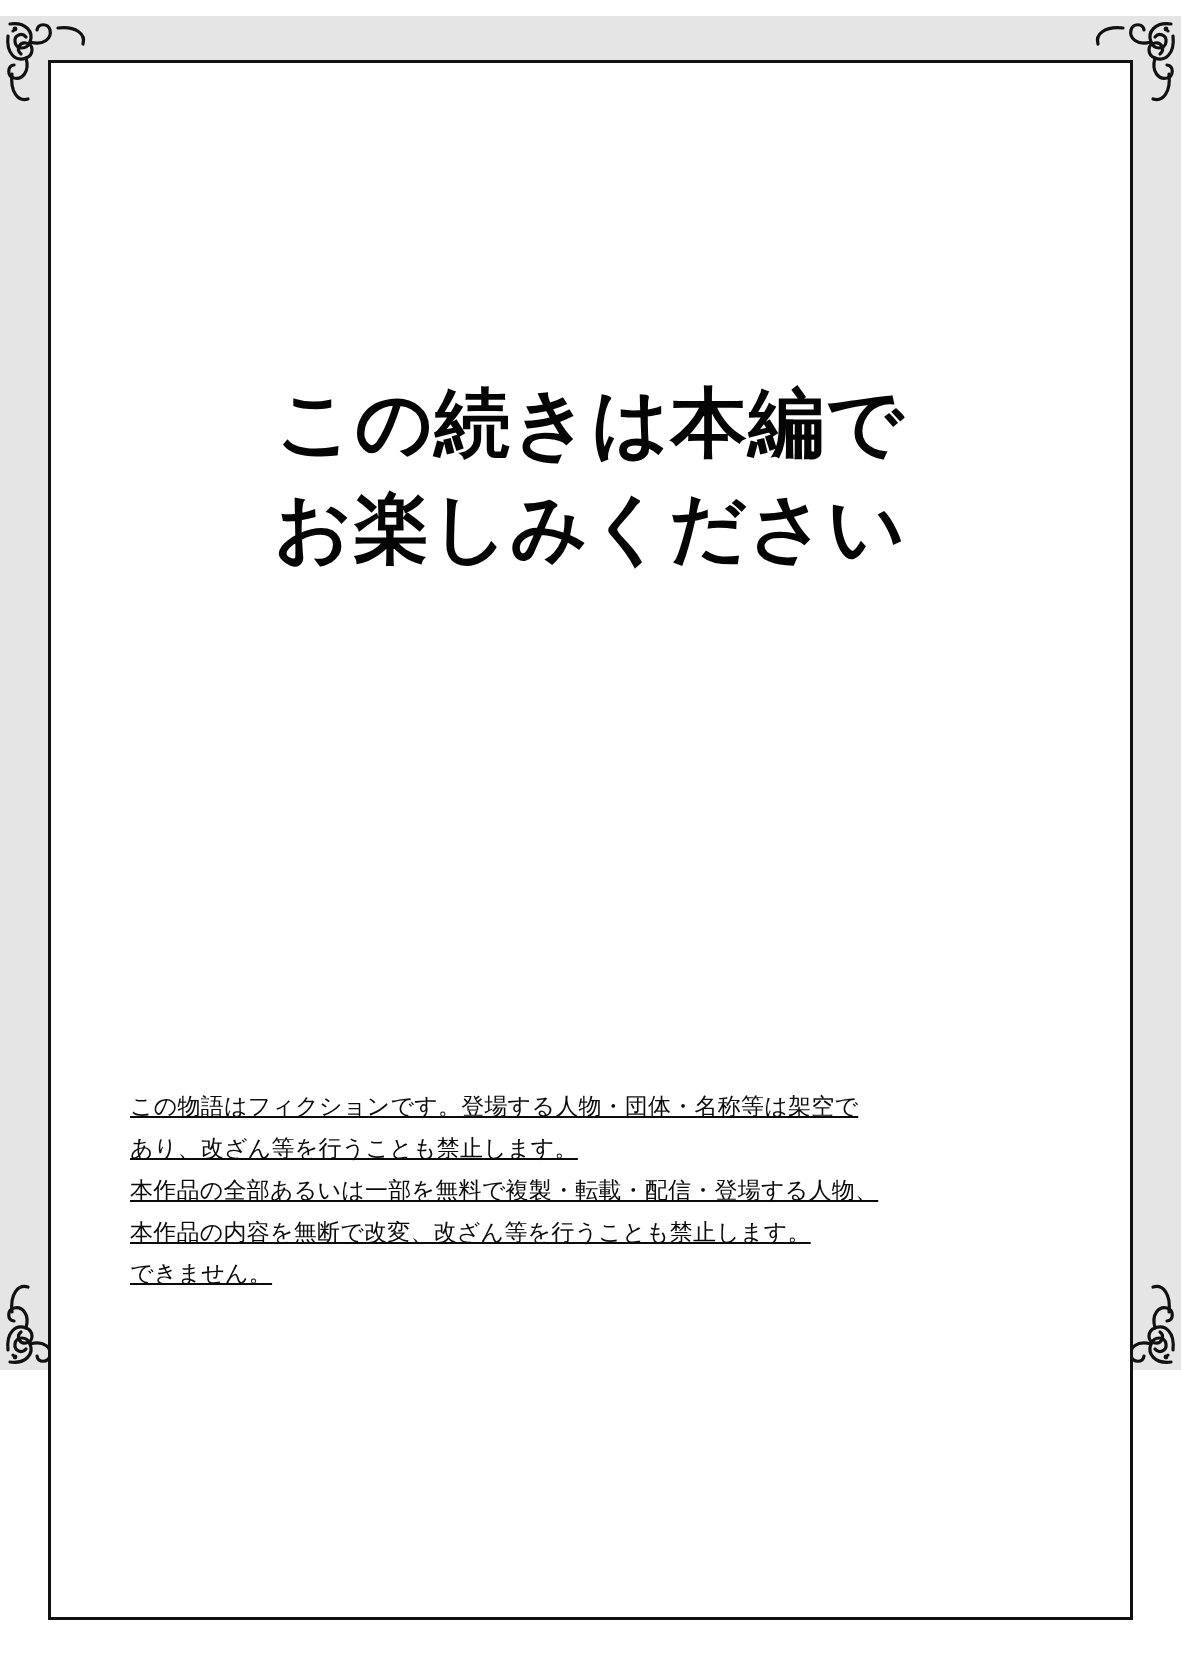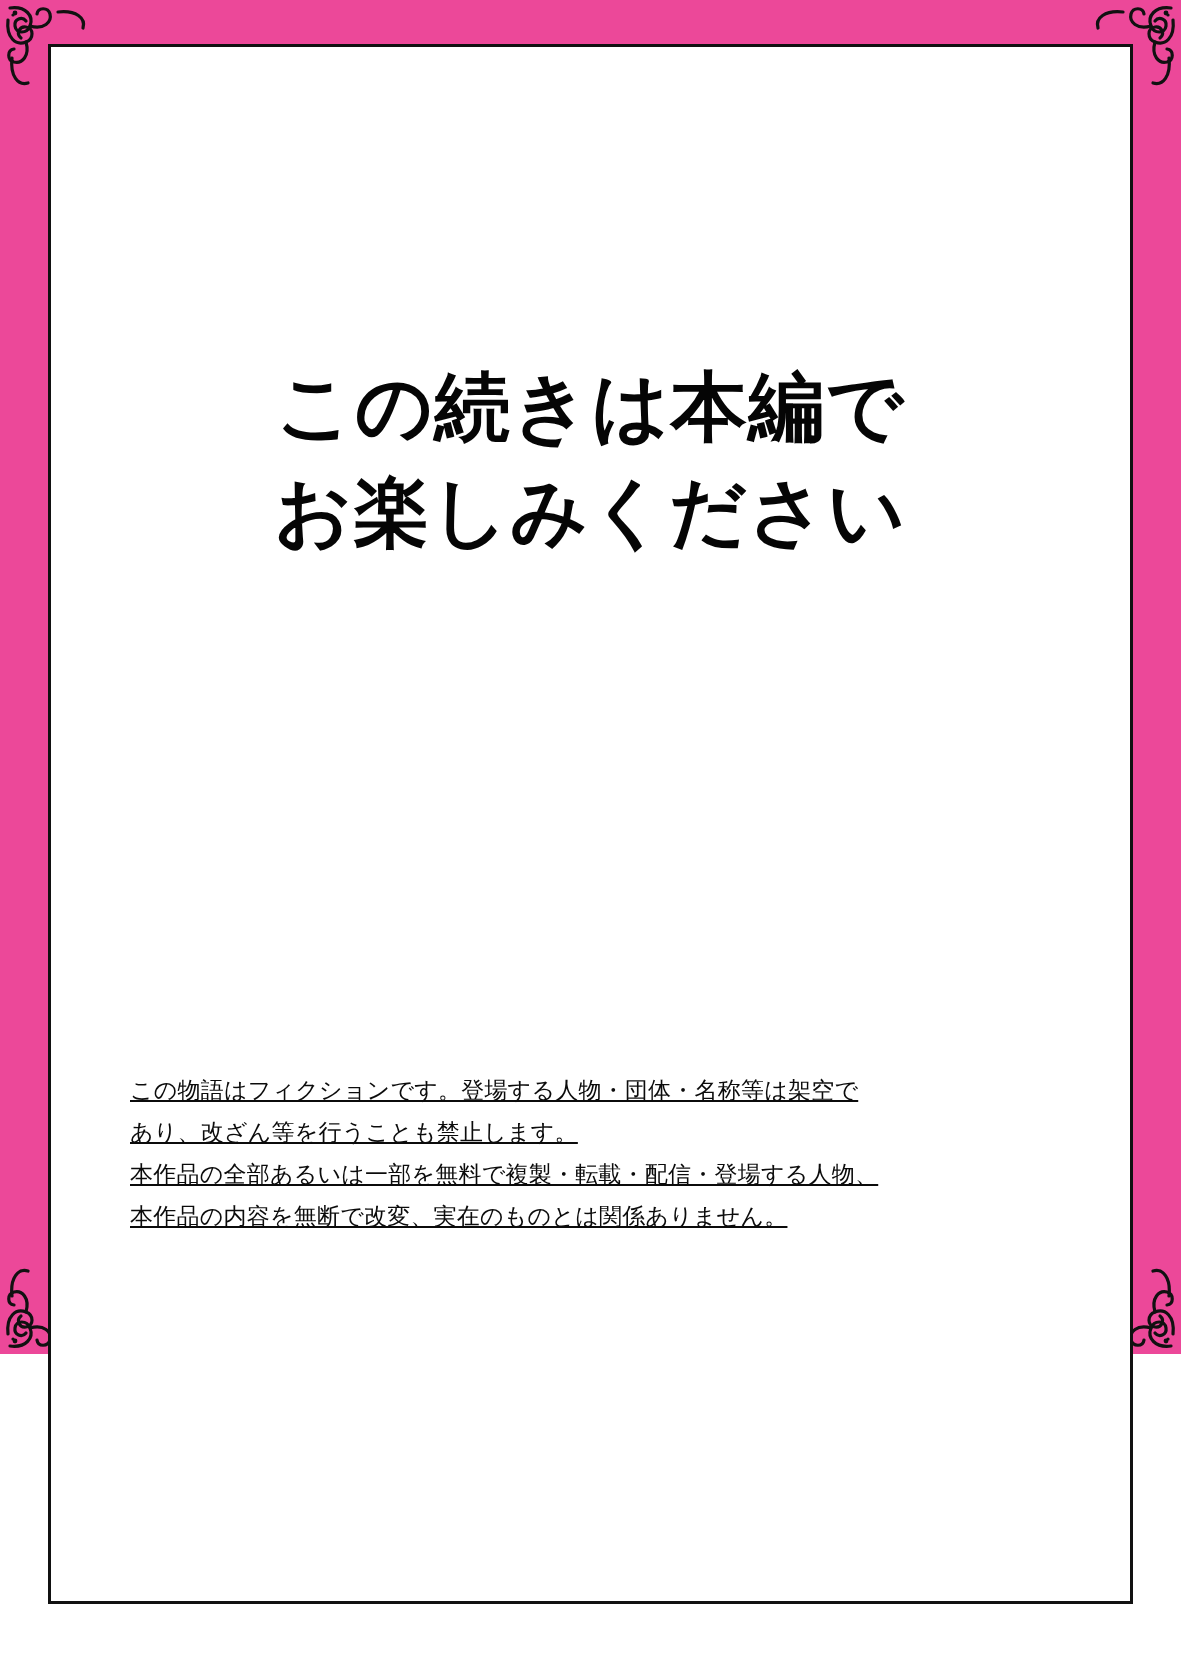--- a/index.html
+++ b/index.html
@@ -13,24 +13,24 @@
     position: relative;
     font-family: "Liberation Sans", sans-serif;
     color: #000000;
     overflow: hidden;
   }
 
   
   .page {
     position: absolute;
     left: 0;
-    top: 0;
+    top: 16px;
     width: 1181px;
     height: 1354px;
-    background: #ec4899;
+    background: #e5e5e5;
   }
 
   
   .inner-frame {
     position: absolute;
     left: 48px;
     top: 44px;
     width: 1085px;
     height: 1560px;
     border: 3px solid #111111;
@@ -156,16 +156,17 @@
 
   <div class="headline">
     <span class="line">この続きは本編で</span>
     <span class="line">お楽しみください</span>
   </div>
 
   <div class="disclaimer">
     <p>この物語はフィクションです。登場する人物・団体・名称等は架空で</p>
     <p>あり、改ざん等を行うことも禁止します。</p>
     <p>本作品の全部あるいは一部を無料で複製・転載・配信・登場する人物、</p>
-    <p>本作品の内容を無断で改変、実在のものとは関係ありません。</p>
+    <p>本作品の内容を無断で改変、改ざん等を行うことも禁止します。</p>
+    <p>できません。</p>
   </div>
 
 </div>
 
 </body></html>

